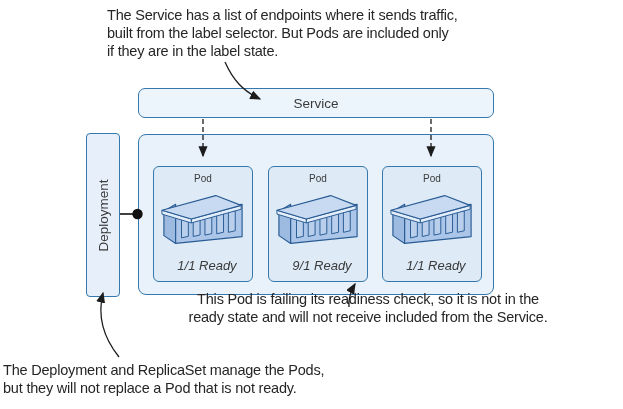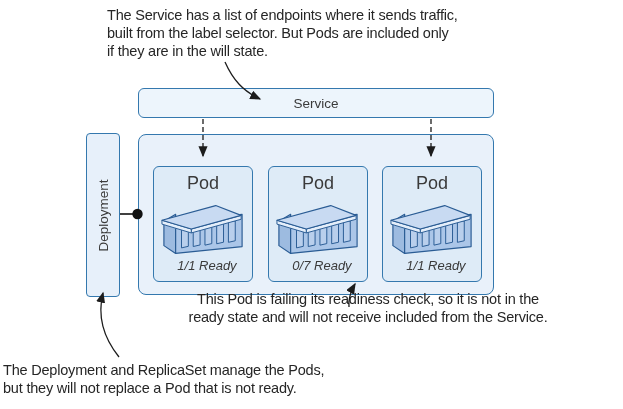--- a/index.html
+++ b/index.html
@@ -16,51 +16,51 @@
   #ann-top{left:107px;top:6px;text-align:left;}
   #ann-mid{left:176px;top:290px;width:384px;text-align:center;}
   #ann-bot{left:3px;top:361px;text-align:left;}
 
   
   .box{
     position:absolute;box-sizing:border-box;border:1.6px solid #3478ae;
     background:#edf5fc;border-radius:6px;
   }
   #service-box{left:138px;top:88px;width:356px;height:30px;
-    display:flex;align-items:center;justify-content:center;}
+    display:flex;align-items:center;justify-content:center;border-radius:7px;}
   #replicaset-box{left:138px;top:134px;width:356px;height:161px;border-radius:8px;background:#e9f1fa;}
   #replicaset-label{position:absolute;left:0;right:0;top:7px;text-align:center;margin-top:38px;}
   #deployment-box{left:86px;top:133px;width:34px;height:164px;border-radius:4px;background:#e7f0fa;
     display:flex;align-items:center;justify-content:center;}
   #deployment-box span{transform:rotate(-90deg);white-space:nowrap;}
   .diagram-label{font-size:13.5px;color:#3a3a3a;}
 
   .pod{
     position:absolute;box-sizing:border-box;top:166px;width:100px;height:116px;
     border:1.5px solid #3478ae;border-radius:6px;background:#deebf7;
     display:flex;flex-direction:column;align-items:center;
   }
-  .pod .pod-label{margin-top:6px;font-size:18px;color:#3a3a3a;}
+  .pod .pod-label{margin-top:6px;font-size:10px;color:#3a3a3a;}
   .pod .container-art{margin-top:8px;}
   .pod .pod-status{margin-top:auto;margin-bottom:8px;font-size:13px;font-style:italic;color:#3a3a3a;margin-left:8px;}
   #pod-0{left:153px;}
   #pod-1{left:268px;}
   #pod-2{left:382px;}
 
   #arrow-layer{position:absolute;left:0;top:0;width:623px;height:409px;pointer-events:none;}
 </style>
 </head>
 <body>
 
 <div id="stage">
 
   <div class="ann" id="ann-top">
     <div>The Service has a list of endpoints where it sends traffic,</div>
     <div>built from the label selector. But Pods are included only</div>
-    <div>if they are in the will state.</div>
+    <div>if they are in the label state.</div>
   </div>
 
   <div class="box" id="service-box">
     <span class="diagram-label">Service</span>
   </div>
 
   <div class="box" id="deployment-box">
     <span class="diagram-label">Deployment</span>
   </div>
 
@@ -96,21 +96,21 @@
         <polygon points="22,25.3 29,24.5 29,44.7 22,46.3" fill="#b9cfec" stroke-width="1"></polygon>
         <polygon points="34,23.9 41,23.1 41,43.3 34,44.9" fill="#b9cfec" stroke-width="1"></polygon>
         <polygon points="46,22.5 53,21.7 53,41.9 46,43.5" fill="#b9cfec" stroke-width="1"></polygon>
         <polygon points="58,21.1 65,20.3 65,40.5 58,42.1" fill="#b9cfec" stroke-width="1"></polygon>
         <polygon points="70,19.6 77,18.8 77,39.0 70,40.6" fill="#b9cfec" stroke-width="1"></polygon>
         <polygon points="32,27 83,13 83,17 32,31" fill="#e4eefa" stroke-width="1"></polygon>
         <polygon points="2,18 32,27 32,31 2,22" fill="#e4eefa" stroke-width="1"></polygon>
         <polygon points="2,18 57,3 83,13 32,27" fill="#c8daf2"></polygon>
       </g>
     </svg>
-    <span class="pod-status">0/7 Ready</span>
+    <span class="pod-status">9/1 Ready</span>
   </div>
 
   <div class="pod" id="pod-2">
     <span class="pod-label">Pod</span>
     <svg class="container-art" width="86" height="56" viewBox="0 0 88 56">
       <g stroke="#2a5c94" stroke-width="1.2" stroke-linejoin="round">
         <polygon points="4,19 16,12 16,52 4,44" fill="#9dbbe0"></polygon>
         <polygon points="16,20 84,12 84,45 16,52" fill="#abc6e8"></polygon>
         <polygon points="22,25.3 29,24.5 29,44.7 22,46.3" fill="#b9cfec" stroke-width="1"></polygon>
         <polygon points="34,23.9 41,23.1 41,43.3 34,44.9" fill="#b9cfec" stroke-width="1"></polygon>

